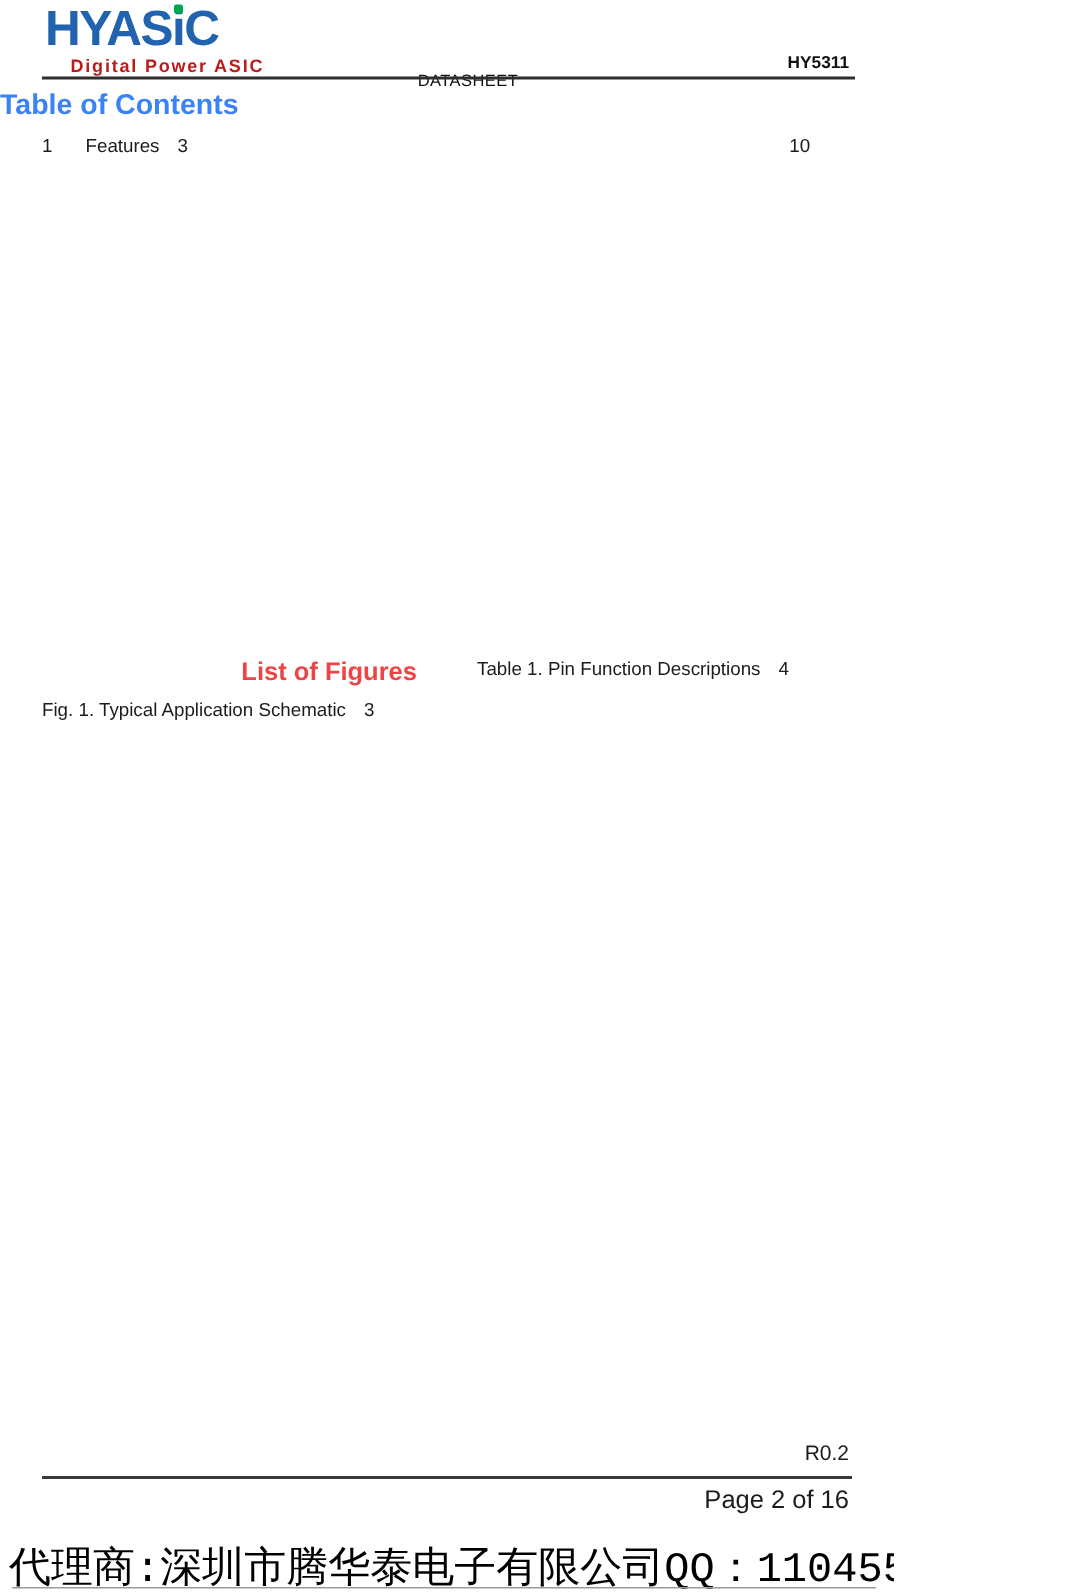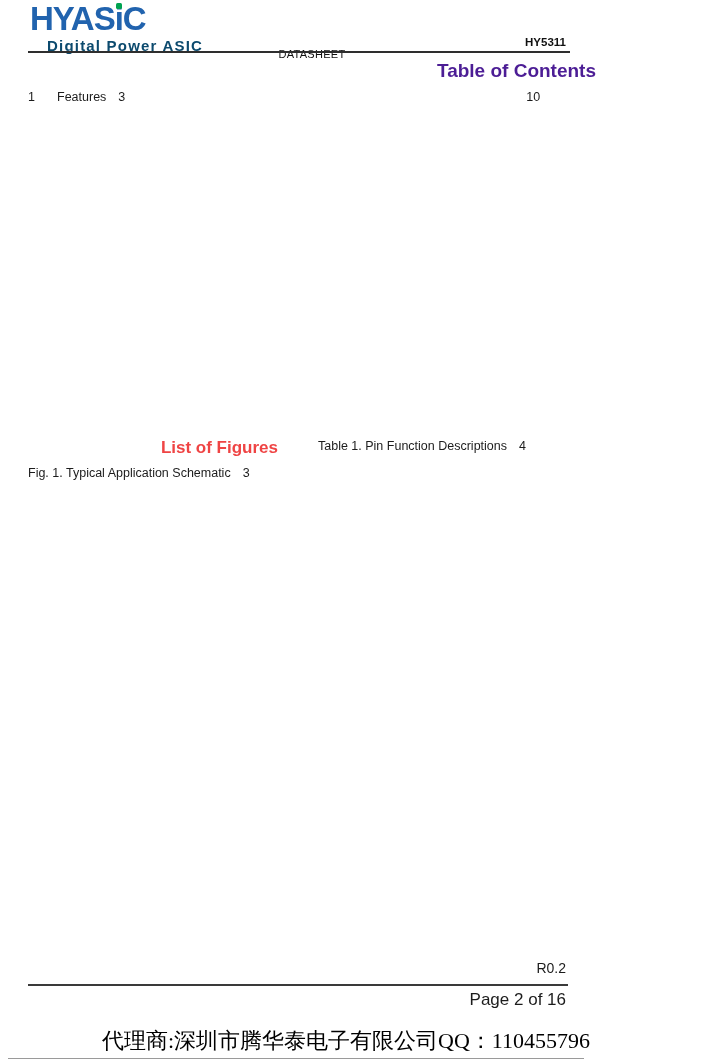--- a/index.html
+++ b/index.html
@@ -5,26 +5,26 @@
   html,body { margin:0; padding:0; background:#fff; }
   .page {
     position:relative; width:596px; height:1063px; background:#fff;
     font-family:"Liberation Sans", sans-serif; color:#1c1c1c; overflow:hidden;
   }
   
   .logo { position:absolute; left:30px; top:2px; }
   .logo-text { font-size:33px; font-weight:bold; color:#2163ae; letter-spacing:-1px; line-height:1; }
   .logo-i { position:relative; display:inline-block; }
   .logo-i::before { content:""; position:absolute; left:1px; top:1px; width:6px; height:6px; background:#00a350; border-radius:1.5px; }
-  .logo-tagline { margin:2px 4px 0 17px; font-size:15px; font-weight:bold; color:#0c4a6e; letter-spacing:1.2px; }
+  .logo-tagline { margin:2px 4px 0 17px; font-size:12px; font-weight:bold; color:#b91c1c; letter-spacing:1.2px; }
   .doc-type { position:absolute; left:0; right:0; top:48px; text-align:center; font-weight:normal; font-size:11px; letter-spacing:0.3px; color:#111;padding-left:28px; }
   .part-number { position:absolute; right:30px; top:36px; font-size:11.5px; font-weight:600; color:#111;padding-left:16px; }
   .header-rule { position:absolute; left:28px; right:26px; top:51px; height:2px; background:#2e2e2e; }
   
-  .toc-title { position:absolute; top:60px; left:0; right:0; text-align:right; font-size:19px; font-weight:bold; color:#4c1d95; }
+  .toc-title { position:absolute; top:60px; left:0; right:0; text-align:left; font-size:19px; font-weight:bold; color:#3b82f6; }
   .toc-columns { position:absolute; top:89px; left:28px; right:28px; display:flex; gap:40px; }
   .toc-col { flex:1; min-width:0; }
   .row { display:flex; line-height:17.8px; font-size:12.5px; color:#1c1c1c; }
   .row .num { flex:0 0 29px; }
   .row.lvl2 { padding-left:14px; }
   .row.lvl2 .num { flex:0 0 46px; }
   .row .label { white-space:nowrap; }
   .leader {
     flex:1 1 auto; min-width:6px; margin:0 3px;
     background-image:radial-gradient(circle, #3d3d3d 1px, transparent 1.4px);
@@ -36,22 +36,22 @@
   .list-col { flex:1; min-width:0; }
   .list-title { text-align:right; font-size:17px; font-weight:bold; color:#ef4444; margin:0 0 7px 0; }
   .list-col .row { line-height:17.5px; }
   
   .revision { position:absolute; right:30px; top:960px; font-size:14px; color:#1c1c1c; }
   .footer-rule { position:absolute; left:28px; right:28px; top:984px; height:2px; background:#3a3a3a; }
   .page-label { position:absolute; right:30px; top:990px; font-size:17px; color:#1c1c1c; }
   
   .distributor {
     position:absolute; left:6px; right:6px; top:1026px;
-    display:flex; justify-content:flex-end; align-items:flex-end;
-    font-family:Liberation Serif, serif; font-size:22px; color:#000; white-space:nowrap;
+    display:flex; justify-content:space-between; align-items:flex-end;
+    font-family:Liberation Mono, monospace; font-size:28px; color:#000; white-space:nowrap;
   }
   .distributor-rule { position:absolute; left:8px; right:12px; top:1058px; height:1px; background:#9a9a9a; }
 </style>
 </head>
 <body>
 
 <div class="page">
 
   <div class="header">
     <div class="logo">

